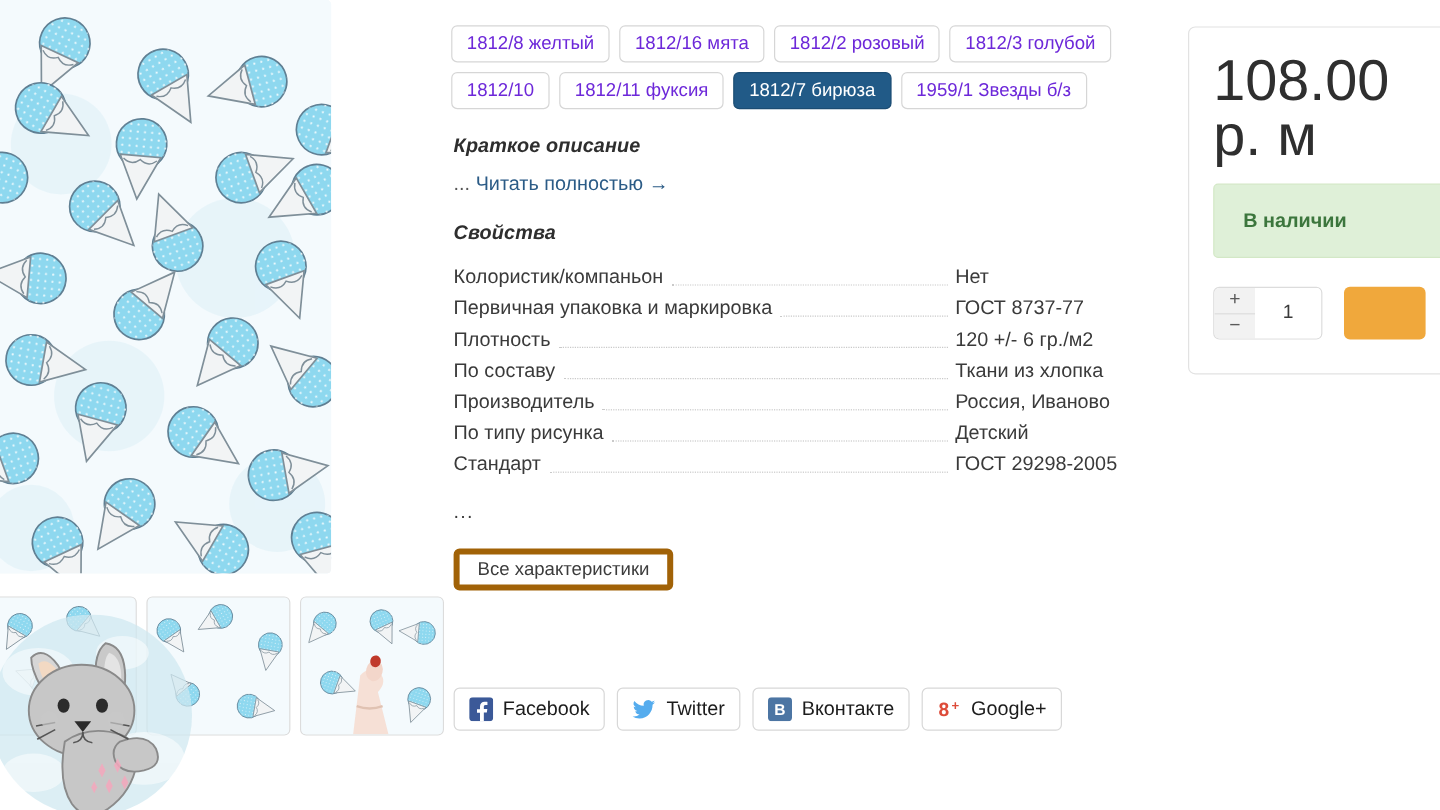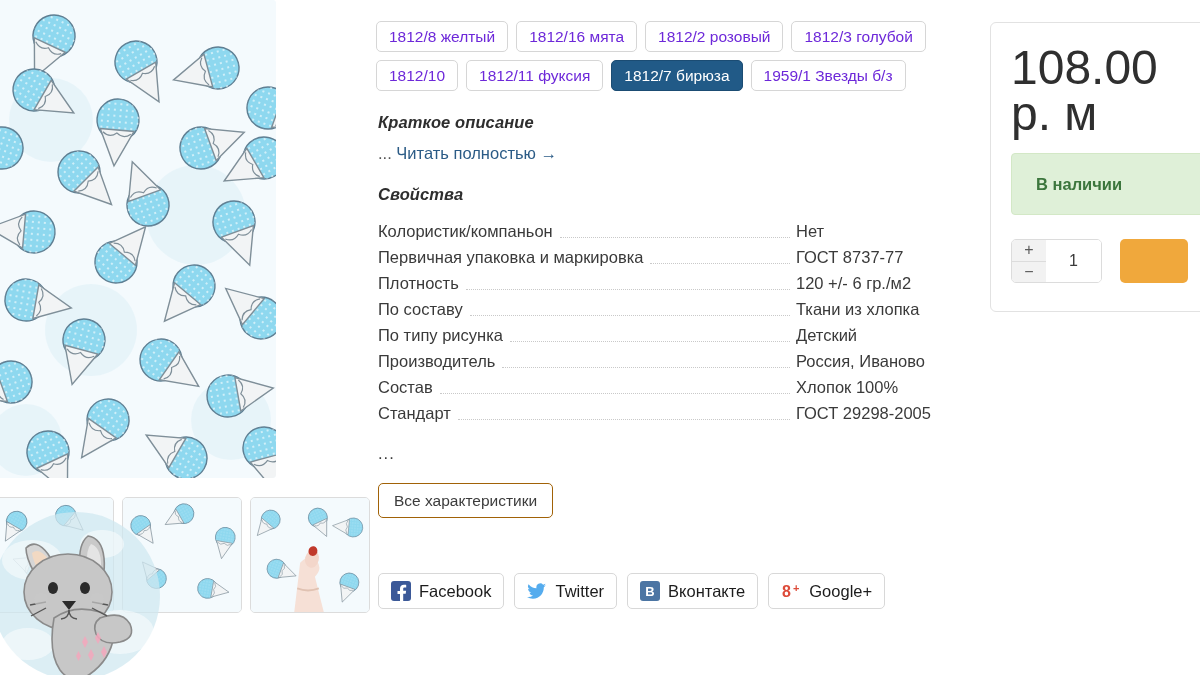--- a/index.html
+++ b/index.html
@@ -114,21 +114,21 @@
     flex: 0 0 180px;
     white-space: nowrap;
     color: #3a3a3a;
   }
   .ellipsis { font-size: 16.5px; margin: 4px 0 0 2px; color: #3a3a3a; letter-spacing: 1px;}
 
   .all-chars {
     margin: 20px 0 0 2px;
     display: inline-flex; align-items: center; justify-content: center;
     height: 35px; padding: 0 15px;
-    border: 1px solid #a16207; border-radius: 5px;
+    border: 5px solid #a16207; border-radius: 5px;
     background: #fff; color: #3c3c3c;
     font-size: 15.5px; cursor: pointer;
   }
 
   .social {
     position: absolute; left: 2px; top: 573px;
     display: flex; gap: 10px;
   }
   .sbtn {
     display: inline-flex; align-items: center; gap: 8px;
@@ -386,33 +386,28 @@
         <span class="pname">Плотность</span>
         <span class="dots"></span>
         <span class="pval">120 +/- 6 гр./м2</span>
       </div>
       <div class="prop">
         <span class="pname">По составу</span>
         <span class="dots"></span>
         <span class="pval">Ткани из хлопка</span>
       </div>
       <div class="prop">
+        <span class="pname">Производитель</span>
+        <span class="dots"></span>
+        <span class="pval">Россия, Иваново</span>
+      </div>
+      <div class="prop">
         <span class="pname">По типу рисунка</span>
         <span class="dots"></span>
         <span class="pval">Детский</span>
-      </div>
-      <div class="prop">
-        <span class="pname">Производитель</span>
-        <span class="dots"></span>
-        <span class="pval">Россия, Иваново</span>
-      </div>
-      <div class="prop">
-        <span class="pname">Состав</span>
-        <span class="dots"></span>
-        <span class="pval">Хлопок 100%</span>
       </div>
       <div class="prop">
         <span class="pname">Стандарт</span>
         <span class="dots"></span>
         <span class="pval">ГОСТ 29298-2005</span>
       </div>
     </div>
 
     <div class="ellipsis">...</div>
 

